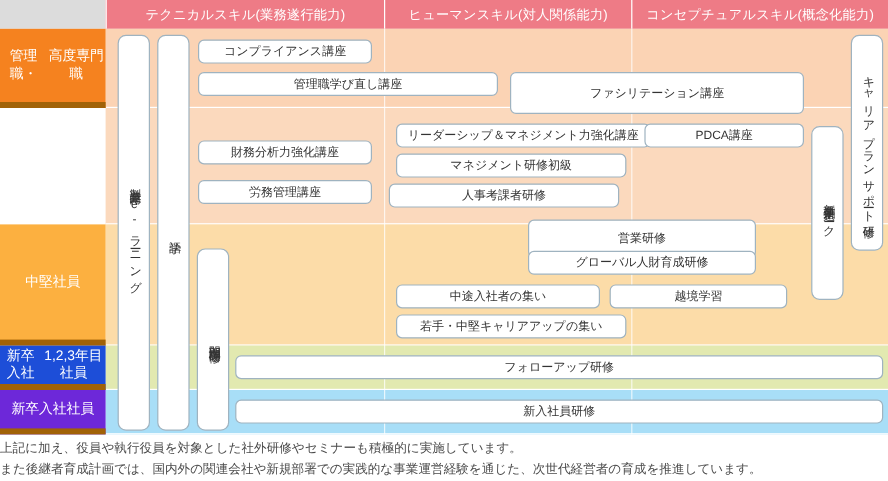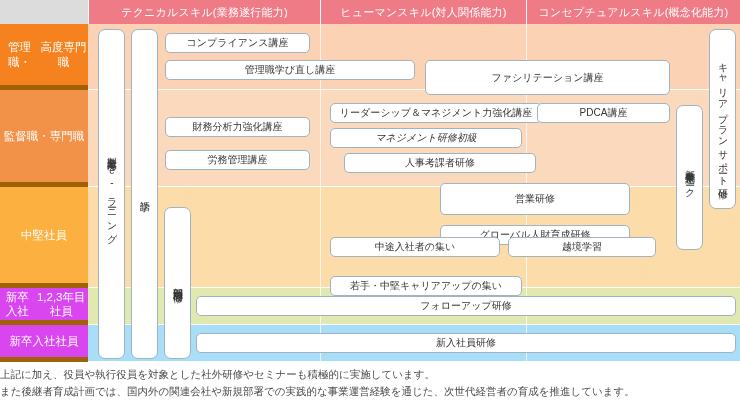--- a/index.html
+++ b/index.html
@@ -94,57 +94,53 @@
   <div class="band" id="band-4" style="top: 288px; height: 37px; background: rgb(226, 233, 176);"></div>
   <div class="band" id="band-5" style="top: 325px; height: 37px; background: rgb(168, 222, 247);"></div>
 
   <div class="colsep" style="left:320px;"></div>
   <div class="colsep" style="left:526px;"></div>
 
   <div class="lvl" id="lvl-1" style="top: 24px; height: 66px; background: rgb(245, 130, 31);">
       <div>管理職・</div>
       <div>高度専門職</div>
     </div>
-  <div class="lvl" id="lvl-2" style="top: 90px; height: 97px; background: rgb(242, 145, 72);">
-      <div>監督職・</div>
-      <div>専門職</div>
-    </div>
   <div class="lvl" id="lvl-3" style="top: 187px; height: 101px; background: rgb(252, 176, 64);">
       <div>中堅社員</div>
     </div>
-  <div class="lvl" id="lvl-4" style="top: 288px; height: 37px; background: #d946ef;">
+  <div class="lvl" id="lvl-4" style="top: 288px; height: 37px; background: #1d4ed8;">
       <div>新卒入社</div>
       <div>1,2,3年目社員</div>
     </div>
-  <div class="lvl" id="lvl-5" style="top: 325px; height: 37px; background: #d946ef;">
+  <div class="lvl" id="lvl-5" style="top: 325px; height: 37px; background: #6d28d9;">
       <div>新卒入社社員</div>
     </div>
 
   <div class="pill tall" style="left:98px;top:29px;width:27px;height:330px;">製造業向けe-ラーニング</div>
   <div class="pill tall" style="left:131px;top:29px;width:27px;height:330px;">語学</div>
   <div class="pill tall" style="left:164px;top:207px;width:27px;height:152px;">部門別専門研修</div>
   <div class="pill tall" style="left:676px;top:105px;width:27px;height:145px;">新事業創造ワーク</div>
   <div class="pill tall" style="left:709px;top:29px;width:27px;height:180px;">キャリアプランサポート研修</div>
 
   <div class="pill" style="left:165px;top:33px;width:145px;height:20px;">コンプライアンス講座</div>
   <div class="pill" style="left:165px;top:60px;width:250px;height:20px;">管理職学び直し講座</div>
   <div class="pill" style="left:425px;top:60px;width:245px;height:35px;">ファシリテーション講座</div>
 
   <div class="pill" style="left:165px;top:117px;width:145px;height:20px;">財務分析力強化講座</div>
   <div class="pill" style="left:165px;top:150px;width:145px;height:20px;">労務管理講座</div>
   <div class="pill" style="left:330px;top:103px;width:212px;height:20px;">リーダーシップ＆マネジメント力強化講座</div>
-  <div class="pill" style="left:330px;top:128px;width:192px;height:20px;font-style:italic;">マネジメント研修初級</div>
-  <div class="pill" style="left:344px;top:153px;width:192px;height:20px;">人事考課者研修</div>
+  <div class="pill" style="left:330px;top:128px;width:192px;height:20px;">マネジメント研修初級</div>
+  <div class="pill" style="left:324px;top:153px;width:192px;height:20px;">人事考課者研修</div>
   <div class="pill" style="left:537px;top:103px;width:133px;height:20px;">PDCA講座</div>
 
   <div class="pill" style="left:440px;top:183px;width:190px;height:32px;">営業研修</div>
-  <div class="pill" style="left:440px;top:225px;width:190px;height:20px;">グローバル人財育成研修</div>
+  <div class="pill" style="left:440px;top:209px;width:190px;height:20px;">グローバル人財育成研修</div>
   <div class="pill" style="left:330px;top:237px;width:170px;height:20px;">中途入社者の集い</div>
   <div class="pill" style="left:508px;top:237px;width:148px;height:20px;">越境学習</div>
-  <div class="pill" style="left:330px;top:262px;width:192px;height:20px;margin-top:14px;">若手・中堅キャリアアップの集い</div>
+  <div class="pill" style="left:330px;top:262px;width:192px;height:20px;">若手・中堅キャリアアップの集い</div>
 
   <div class="pill" style="left:196px;top:296px;width:540px;height:20px;">フォローアップ研修</div>
 
   <div class="pill" style="left:196px;top:333px;width:540px;height:20px;">新入社員研修</div>
 
   <div class="footer">
     <div>上記に加え、役員や執行役員を対象とした社外研修やセミナーも積極的に実施しています。</div>
     <div>また後継者育成計画では、国内外の関連会社や新規部署での実践的な事業運営経験を通じた、次世代経営者の育成を推進しています。</div>
   </div>
 

